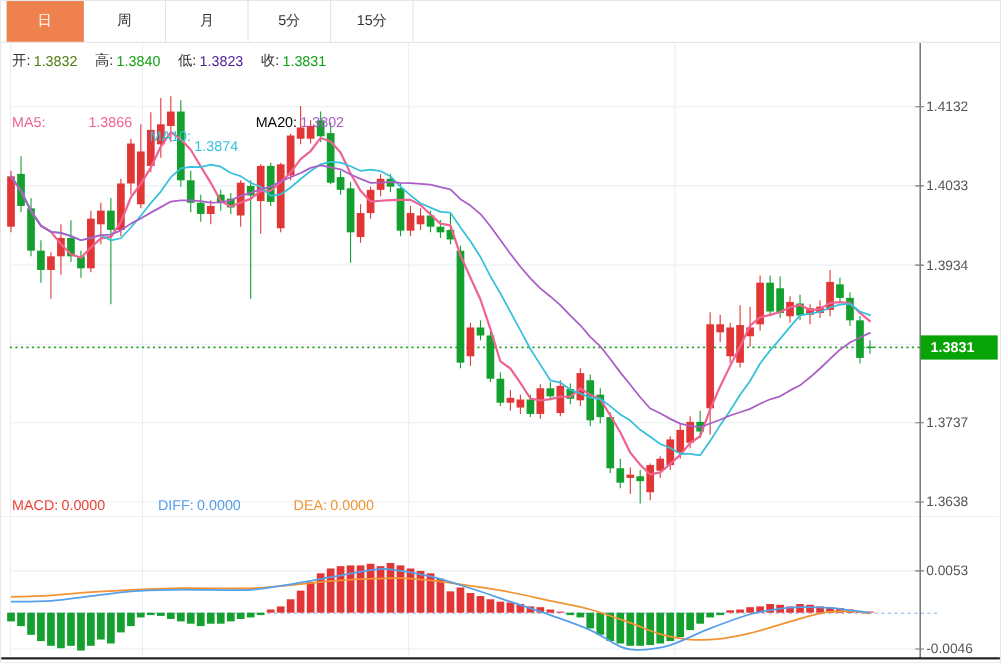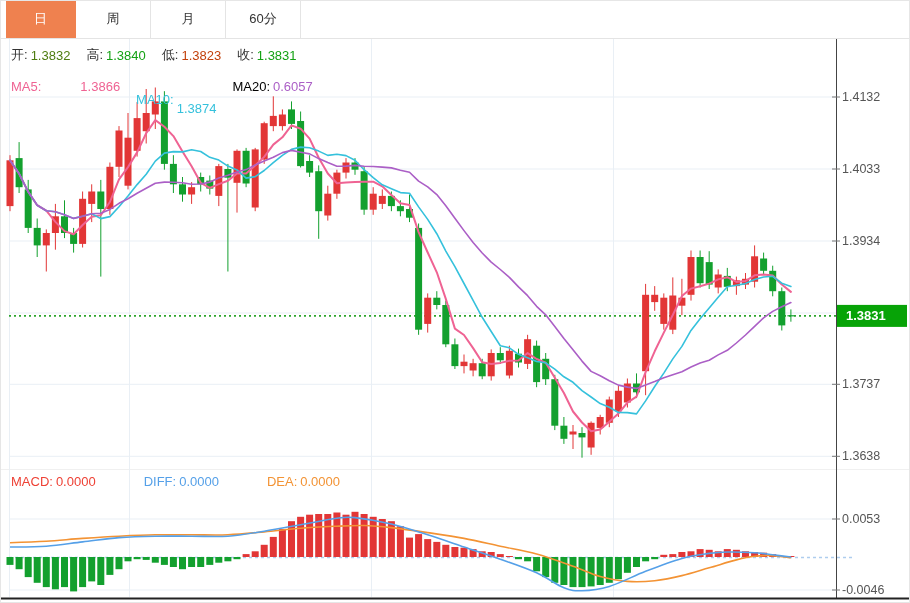--- a/index.html
+++ b/index.html
@@ -15,31 +15,32 @@
   .tab{
     width:75px;box-sizing:border-box;text-align:center;line-height:36px;
     font-size:13px;color:#333;border-right:1px solid #e4e4e4;cursor:pointer;
     user-select:none;
   }
   .tab.sel{background:#ef814f;color:#fff;width:70px;border-right:1px solid #ef814f;}
   #chart-svg{position:absolute;top:0;left:0;z-index:1;}
   .legend{position:absolute;left:10px;display:flex;gap:16px;font-size:13px;z-index:2;white-space:nowrap;}
   .legend .it{display:flex;gap:3px;align-items:center;}
   .lg1{top:45px;}
-  .lg2{top:56px;}
-  .lg3{top:473px;gap:48px;}
+  .lg2{top:80px;}
+  .lg3{top:451px;gap:48px;}
 </style>
 </head>
 <body>
 
 <div class="tabbar">
     <div class="tab sel">日</div>
     <div class="tab">周</div>
     <div class="tab">月</div>
-    <div class="tab">60分</div>
+    <div class="tab">5分</div>
+    <div class="tab">15分</div>
   </div>
 
 <svg id="chart-svg" width="910" height="603">
     <g>
       <line x1="8" y1="96" x2="835" y2="96" stroke="#e9eff5" stroke-width="1"></line>
       <line x1="8" y1="168" x2="835" y2="168" stroke="#e9eff5" stroke-width="1"></line>
       <line x1="8" y1="240" x2="835" y2="240" stroke="#e9eff5" stroke-width="1"></line>
       <line x1="8" y1="312" x2="835" y2="312" stroke="#e9eff5" stroke-width="1"></line>
       <line x1="8" y1="383.3" x2="835" y2="383.3" stroke="#e9eff5" stroke-width="1"></line>
       <line x1="8" y1="455.3" x2="835" y2="455.3" stroke="#e9eff5" stroke-width="1"></line>
@@ -539,39 +540,39 @@
     <span class="it">
       <span style="color: rgb(51, 51, 51);">开:</span>
       <span style="color: #4d7c0f;">1.3832</span>
     </span>
     <span class="it">
       <span style="color: rgb(51, 51, 51);">高:</span>
       <span style="color: rgb(19, 161, 19);">1.3840</span>
     </span>
     <span class="it">
       <span style="color: rgb(51, 51, 51);">低:</span>
-      <span style="color: #c2410c;">1.3823</span>
+      <span style="color: #4c1d95;">1.3823</span>
     </span>
     <span class="it">
       <span style="color: rgb(51, 51, 51);">收:</span>
       <span style="color: rgb(19, 161, 19);">1.3831</span>
     </span>
   </div>
 <div class="legend lg2">
     <span class="it">
       <span style="color: rgb(239, 99, 147);">MA5:</span>
       <span style="color: rgb(239, 99, 147); margin-left: 36px;">1.3866</span>
     </span>
     <span class="it">
       <span style="color: rgb(53, 193, 220); margin-top: 26px;">MA10:</span>
       <span style="color: rgb(53, 193, 220); margin-top: 44px;">1.3874</span>
     </span>
     <span class="it">
       <span style="color: #000000;">MA20:</span>
-      <span style="color: rgb(171, 95, 198);">0.6057</span>
+      <span style="color: rgb(171, 95, 198);">1.3802</span>
     </span>
   </div>
 <div class="legend lg3">
     <span class="it">
       <span style="color: rgb(238, 65, 53);">MACD:</span>
       <span style="color: rgb(238, 65, 53);">0.0000</span>
     </span>
     <span class="it">
       <span style="color: rgb(85, 160, 232);">DIFF:</span>
       <span style="color: rgb(85, 160, 232);">0.0000</span>

